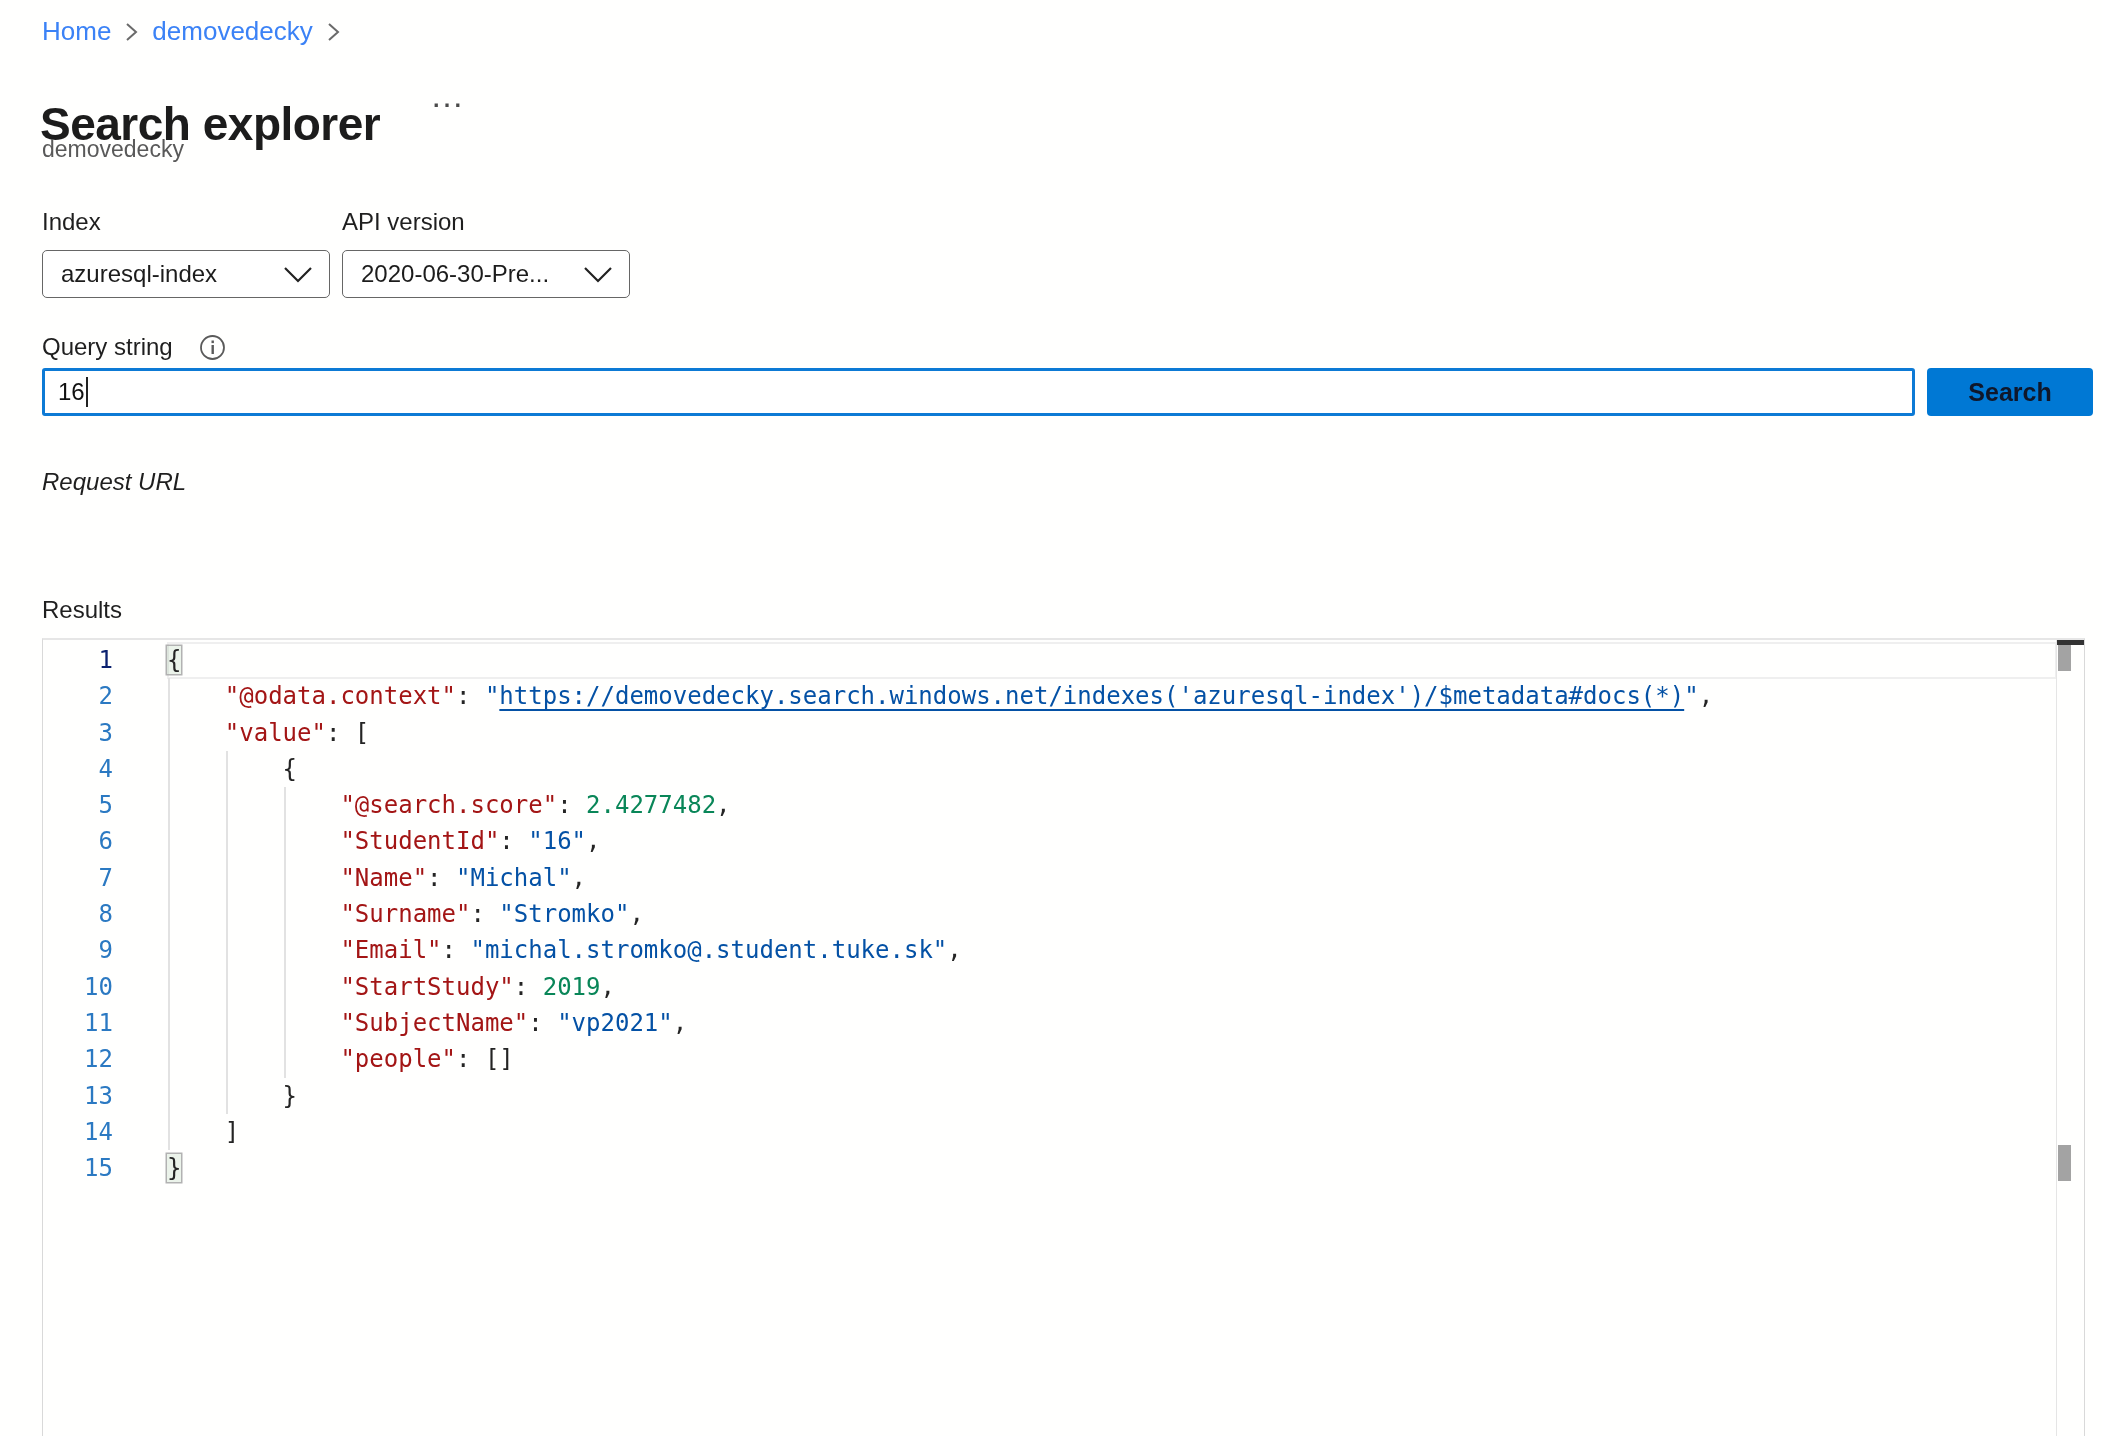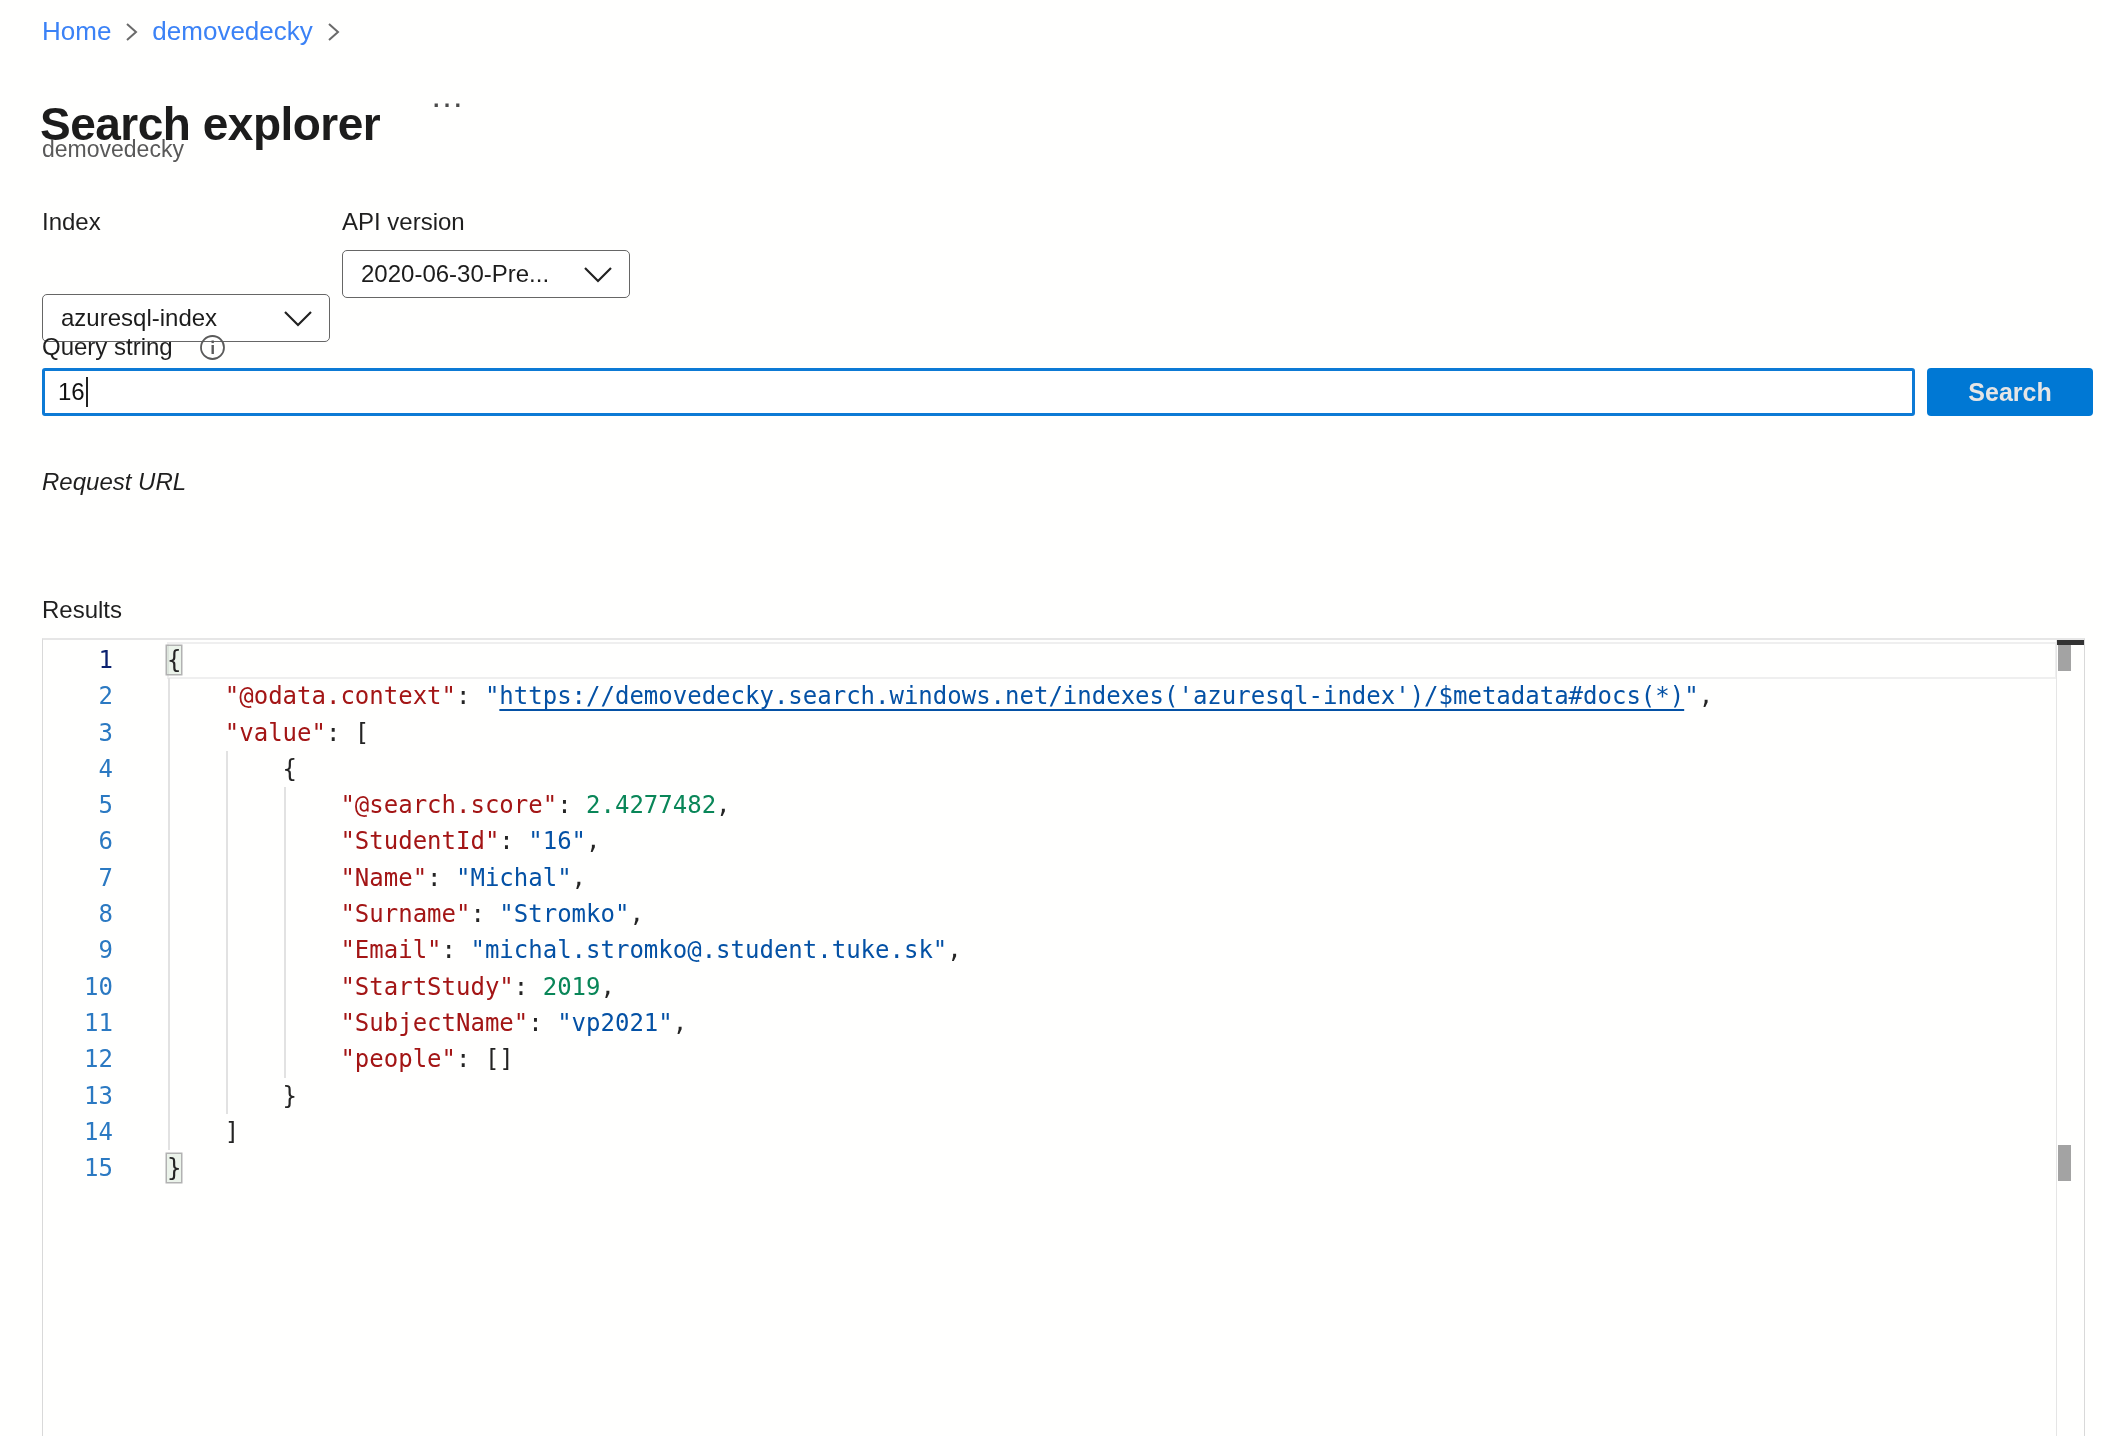--- a/index.html
+++ b/index.html
@@ -24,21 +24,21 @@
             background:#fff;display:flex;align-items:center;justify-content:space-between;
             padding:0 16px 0 18px;box-sizing:border-box;font-size:24px;color:#1c1c1c;cursor:pointer;}
 
   
   .query-input{position:absolute;left:42px;top:368px;width:1873px;height:48px;border:3px solid #0d7ad5;
                border-radius:3px;background:#fff;box-sizing:border-box;display:flex;align-items:center;
                padding-left:13px;font-size:24px;color:#111;}
   .caret{display:inline-block;width:2px;height:30px;background:#222;margin-left:1px;}
 
   .search-btn{position:absolute;left:1927px;top:368px;width:166px;height:48px;background:#0078d4;border:none;
-              border-radius:4px;color:#e5e5e5;font-size:25px;font-weight:700;font-family:"Liberation Sans",sans-serif;
+              border-radius:4px;color:#0f172a;font-size:25px;font-weight:700;font-family:"Liberation Sans",sans-serif;
               display:flex;align-items:center;justify-content:center;cursor:pointer;}
 
   
   .url-bar{position:absolute;left:42px;top:514px;width:2042px;height:48px;background:#e9e9e9;
            border:1.5px solid #8a8a8a;border-radius:4px;box-sizing:border-box;display:flex;align-items:center;
            font-size:24px;color:#161616;padding:0 14px 0 16px;}
   .url-text{flex:1;white-space:nowrap;overflow:hidden;}
   .copy-btn{width:30px;height:32px;display:flex;align-items:center;justify-content:center;cursor:pointer;background:none;border:none;padding:0;}
 
   
@@ -88,21 +88,21 @@
     </span>
   </nav>
 
   <h1 class="title">Search explorer</h1>
   <div class="more-dots">…</div>
   <div class="subtitle">demovedecky</div>
 
   <div class="field-label" style="left:42px;top:208px;">Index</div>
   <div class="field-label" style="left:342px;top:208px;">API version</div>
 
-  <div class="dropdown" style="left:42px;margin-top:44px;">
+  <div class="dropdown" style="left:42px;">
     <span>azuresql-index</span>
     <span>
       <svg width="30" height="17" viewBox="0 0 30 17">
           <path d="M2 2 L15 15 L28 2" fill="none" stroke="#222" stroke-width="2.2"></path>
         </svg>
     </span>
   </div>
 
   <div class="dropdown" style="left:342px;">
     <span>2020-06-30-Pre...</span>

